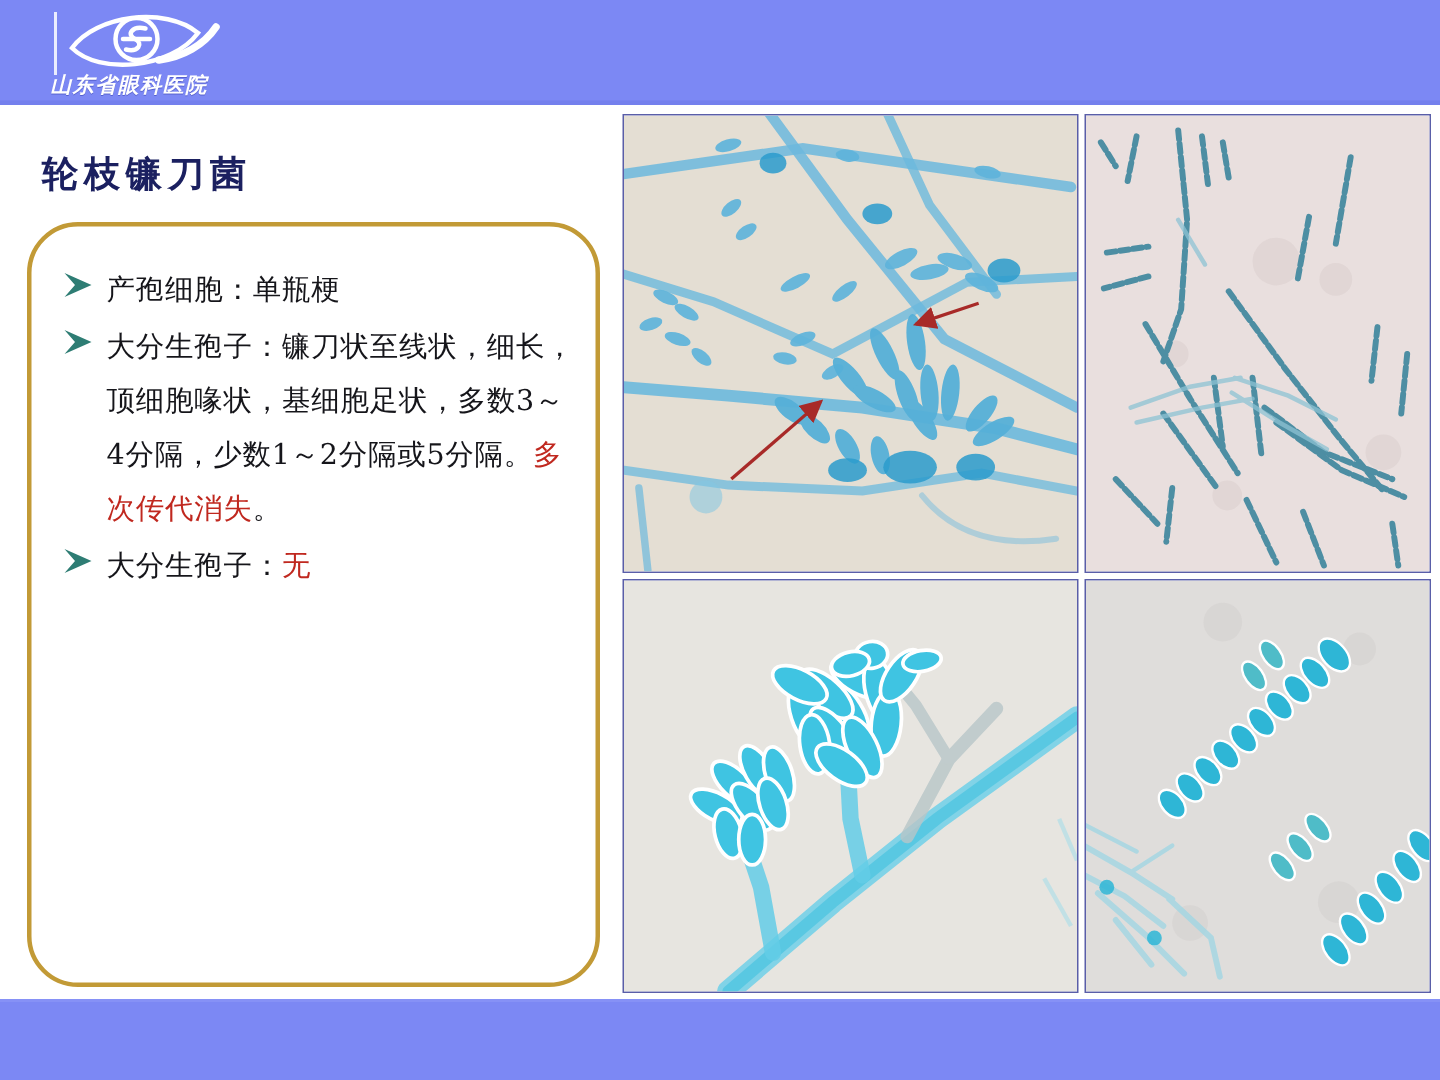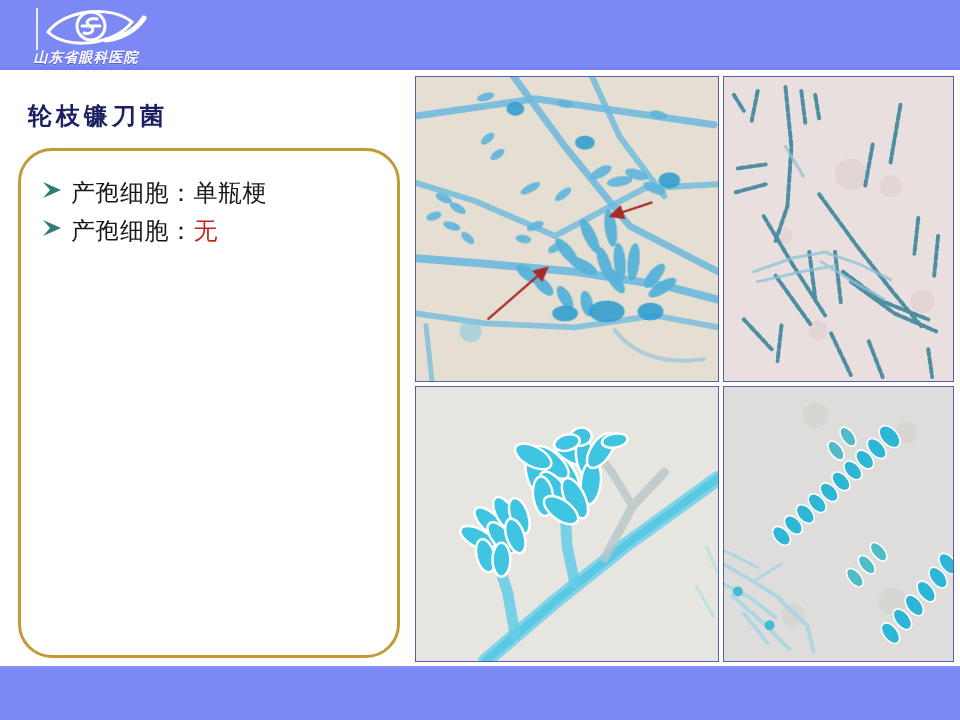--- a/index.html
+++ b/index.html
@@ -76,21 +76,21 @@
     display:flex;align-items:flex-start;
     margin-bottom:2px;
   }
   .bullet-marker{
     flex:0 0 30px;width:30px;height:36px;
     position:relative;top:6px;
   }
   .bullet-marker svg{display:block;}
   .bullet-text{
     flex:1 1 auto;
-    font-size:24px;line-height:36px;
+    font-size:19px;line-height:36px;
     color:#15151a;
     font-family:"DejaVu Serif","Liberation Serif",serif;
     letter-spacing:.5px;
     word-break:break-all;
   }
   .hl-red{color:#c0281f;}
 
   
   .image-grid{
     position:absolute;left:415px;top:76px;width:539px;height:586px;
@@ -142,21 +142,29 @@
             </svg>
           </span>
           <span class="bullet-text"><span>产孢细胞：单瓶梗</span></span>
         </div>
         <div class="bullet-item">
           <span class="bullet-marker">
             <svg width="22" height="18" viewBox="0 0 22 18" xmlns="http://www.w3.org/2000/svg">
               <path d="M2 1 L20 9 L2 17 L9 9 Z" fill="#2e7d74"></path>
             </svg>
           </span>
-          <span class="bullet-text"><span>产孢细胞：</span><span class="hl-red" style="color: rgb(192, 40, 31);">无</span></span>
+          <span class="bullet-text"><span>大分生孢子：镰刀状至线状，细长，顶细胞喙状，基细胞足状，多数3～4分隔，少数1～2分隔或5分隔。</span><span class="hl-red" style="color: rgb(192, 40, 31);">多次传代消失</span><span>。</span></span>
+        </div>
+        <div class="bullet-item">
+          <span class="bullet-marker">
+            <svg width="22" height="18" viewBox="0 0 22 18" xmlns="http://www.w3.org/2000/svg">
+              <path d="M2 1 L20 9 L2 17 L9 9 Z" fill="#2e7d74"></path>
+            </svg>
+          </span>
+          <span class="bullet-text"><span>大分生孢子：</span><span class="hl-red" style="color: rgb(192, 40, 31);">无</span></span>
         </div>
       </div>
   </div>
 
   <div class="image-grid">
 
     <div class="micro">
       <svg viewBox="0 0 304 306" preserveAspectRatio="none" xmlns="http://www.w3.org/2000/svg">
         <defs>
           <marker id="ar1" markerWidth="7" markerHeight="7" refX="6" refY="3.5" orient="auto">

